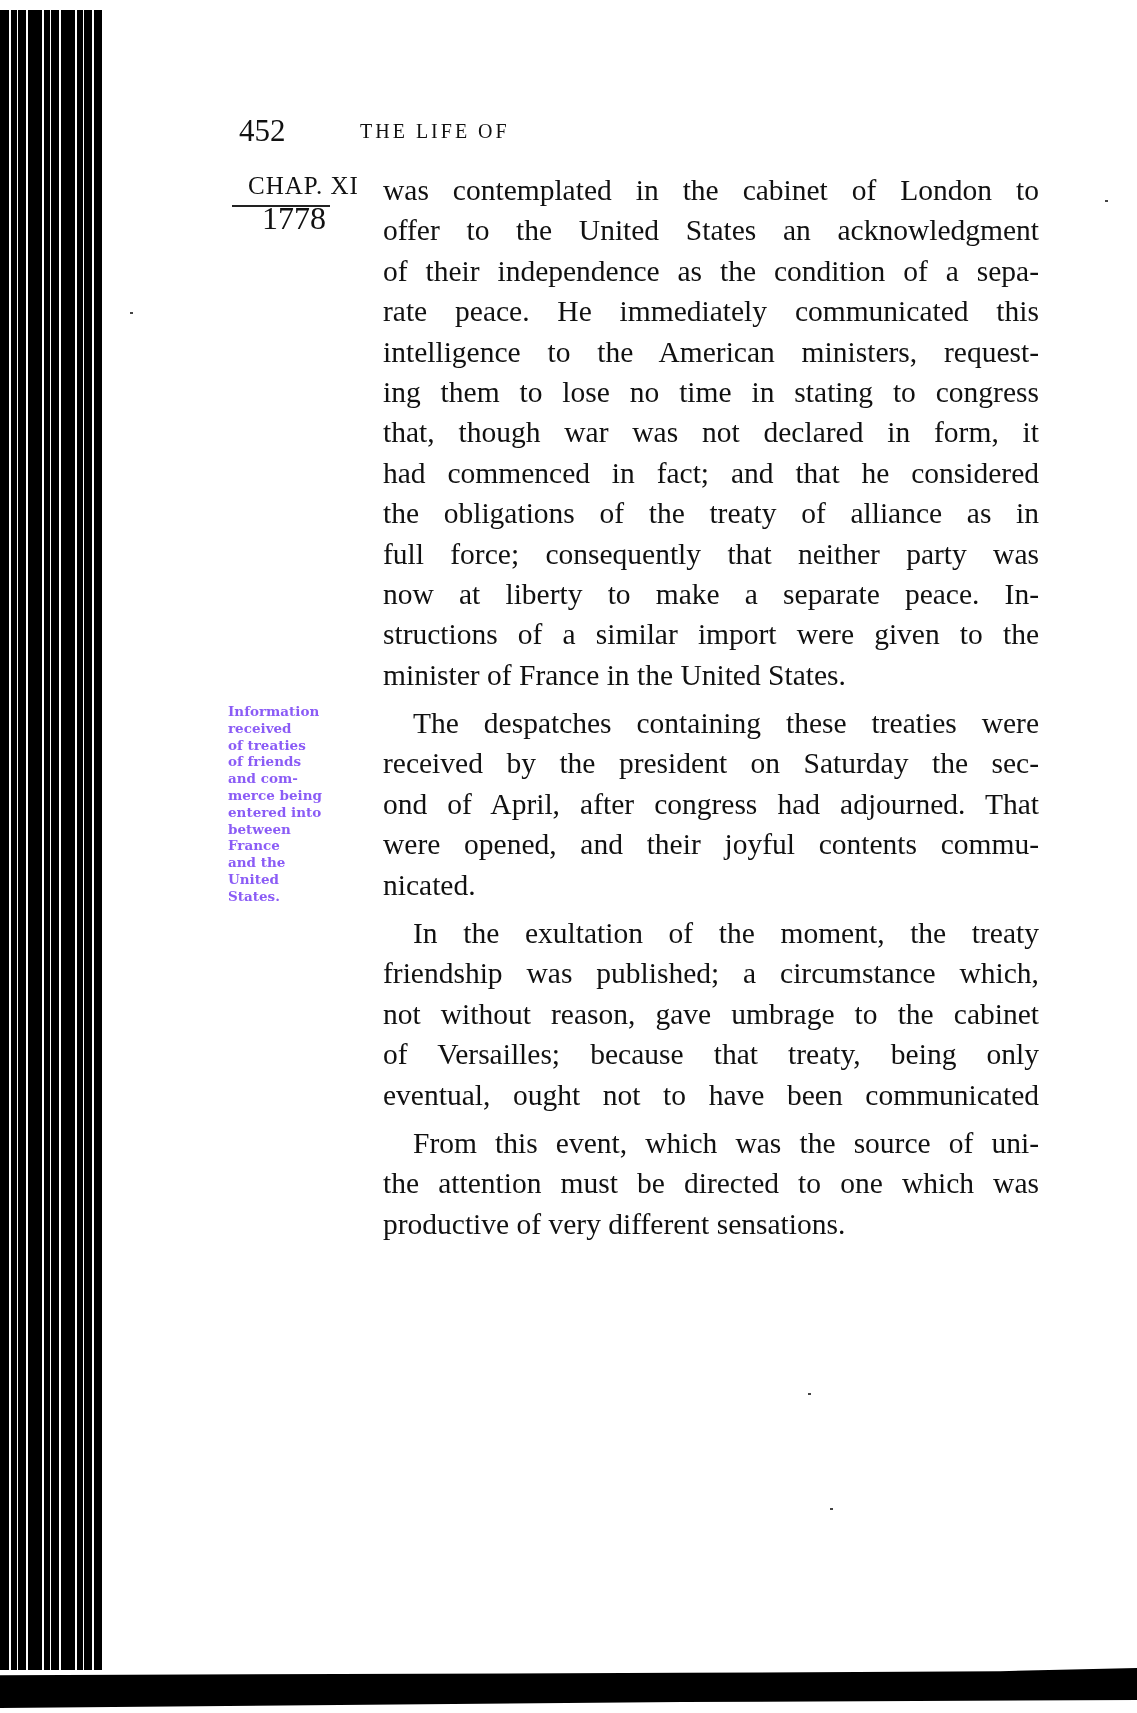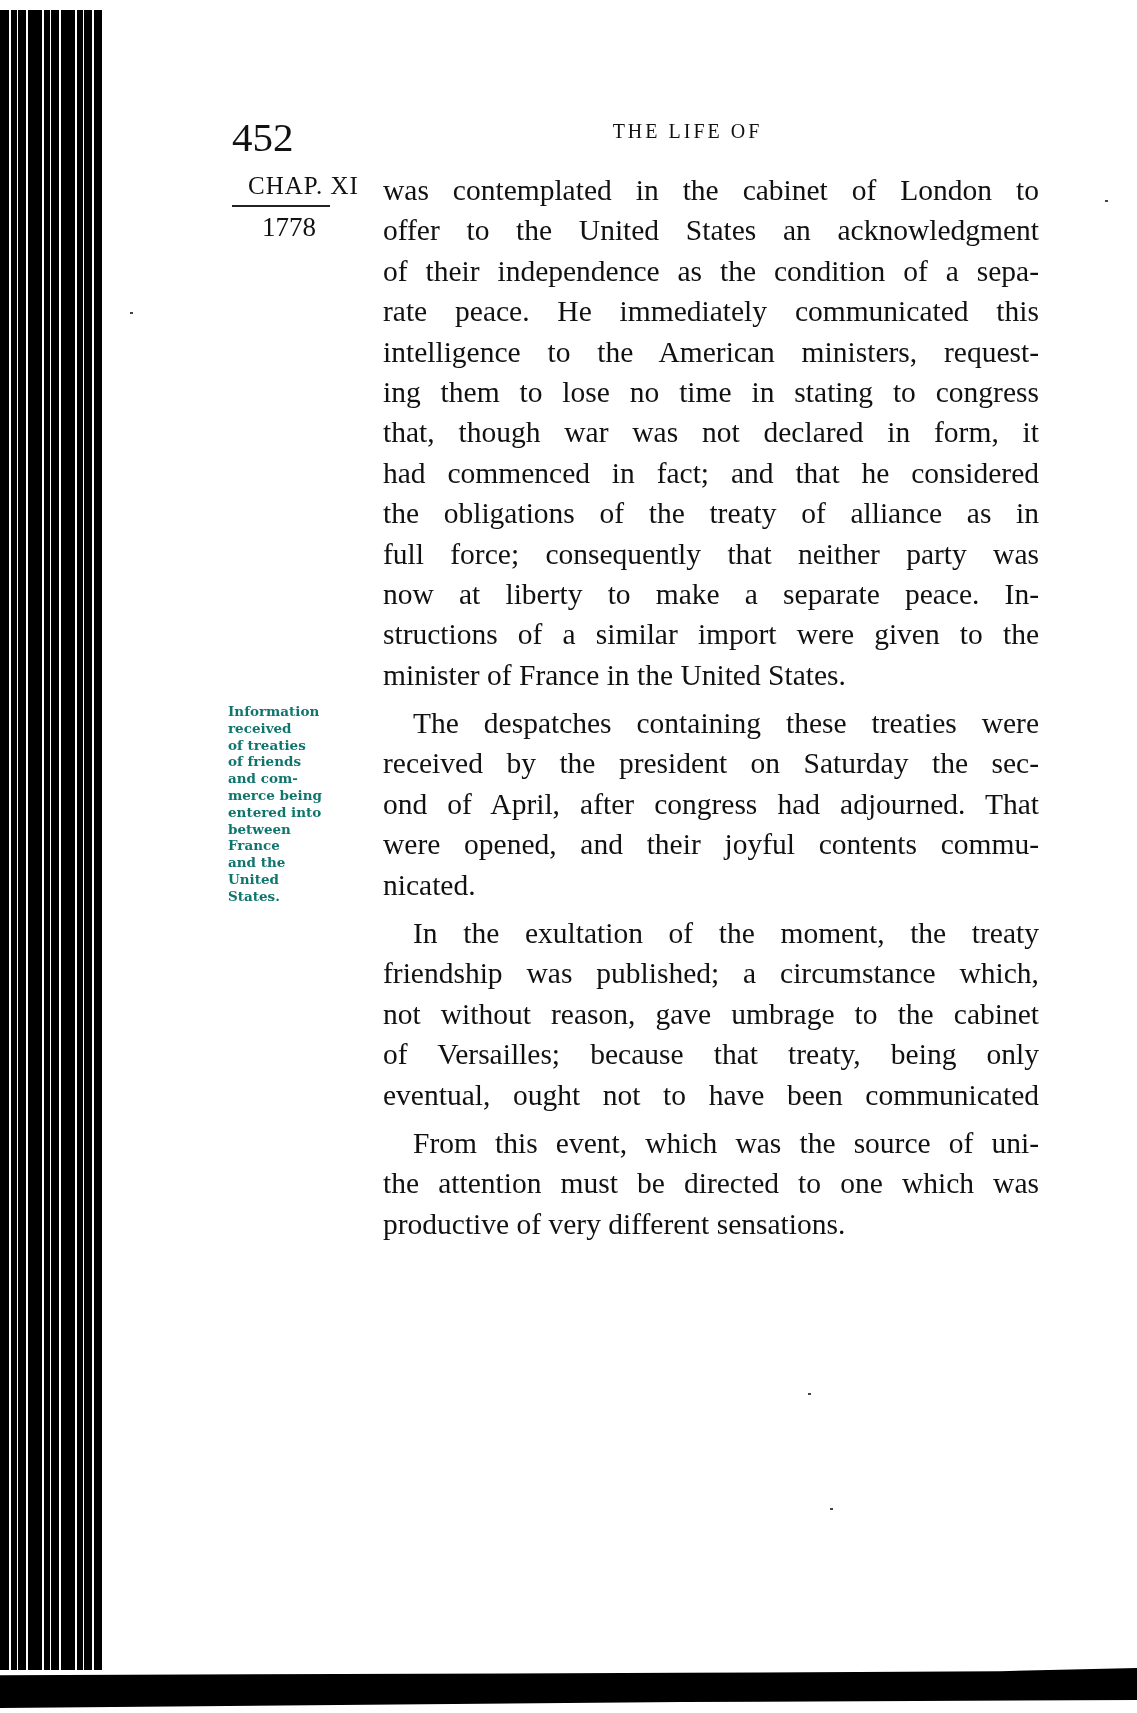--- a/index.html
+++ b/index.html
@@ -12,47 +12,47 @@
     position: absolute; left: 0; top: 10px; width: 102px; height: 1660px;
     background:
       repeating-linear-gradient(90deg, #000 0 9px, #fff 9px 11px, #000 11px 17px, #fff 17px 18px, #000 18px 26px, #fff 26px 28px, #000 28px 33px);
   }
   .binding-bottom {
     position: absolute; left: 0; top: 1668px; width: 1137px; height: 40px;
     background: #000;
     clip-path: polygon(0 18%, 60% 12%, 88% 8%, 100% 0, 100% 80%, 60% 85%, 0 100%);
   }
   .page-number {
-    position: absolute; left: 232px; top: 113px; font-size: 41px;
+    position: absolute; left: 239px; top: 113px; font-size: 31px;
   }
   .running-head {
     position: absolute; left: 360px; width: 655px; top: 120px;
-    text-align: center; font-size: 20px; letter-spacing: 3px;
+    text-align: left; font-size: 20px; letter-spacing: 3px;
   }
   .chap-label {
     position: absolute; left: 248px; top: 172px; font-size: 25px; letter-spacing: 1px;
   }
   .chap-rule {
     position: absolute; left: 232px; top: 205px; width: 98px; height: 2px; background: #222;
   }
   .year {
-    position: absolute; left: 262px; top: 212px; font-size: 27px;
+    position: absolute; left: 262px; top: 200px; font-size: 32px;
   }
   .body-text {
     position: absolute; left: 360px; width: 656px; top: 170px;
     font-size: 29.5px; line-height: 40.4px; margin-left: 23px;
   }
   .line { display: block; white-space: nowrap; text-align: justify; text-align-last: justify; height: 40.4px; }
   .line.last { text-align-last: left; }
   .indent { padding-left: 30px; }
   .para-gap { height: 8px; }
   .sidenote {
     position: absolute; left: 228px; top: 703px; width: 110px;
     font-family: "DejaVu Serif", serif; font-weight: bold;
-    font-size: 13.5px; line-height: 16.8px; color: #0f766e;
+    font-size: 13.5px; line-height: 16.8px; color: #8b5cf6;
   }
   .sidenote span { display: block; white-space: nowrap; }
   .speck { position: absolute; width: 3px; height: 2px; background: #444; }
 </style>
 </head>
 <body>
 
 <div class="binding"></div>
 <div class="binding-bottom"></div>
 

